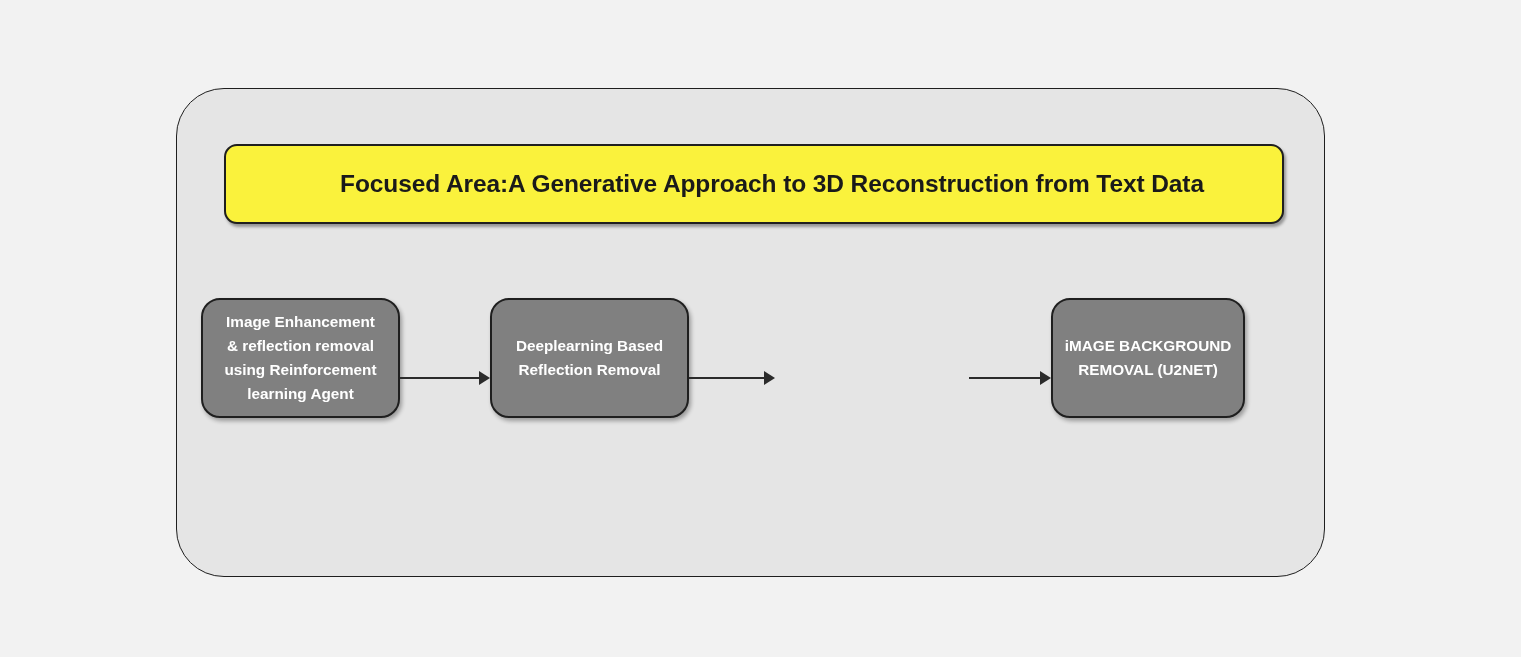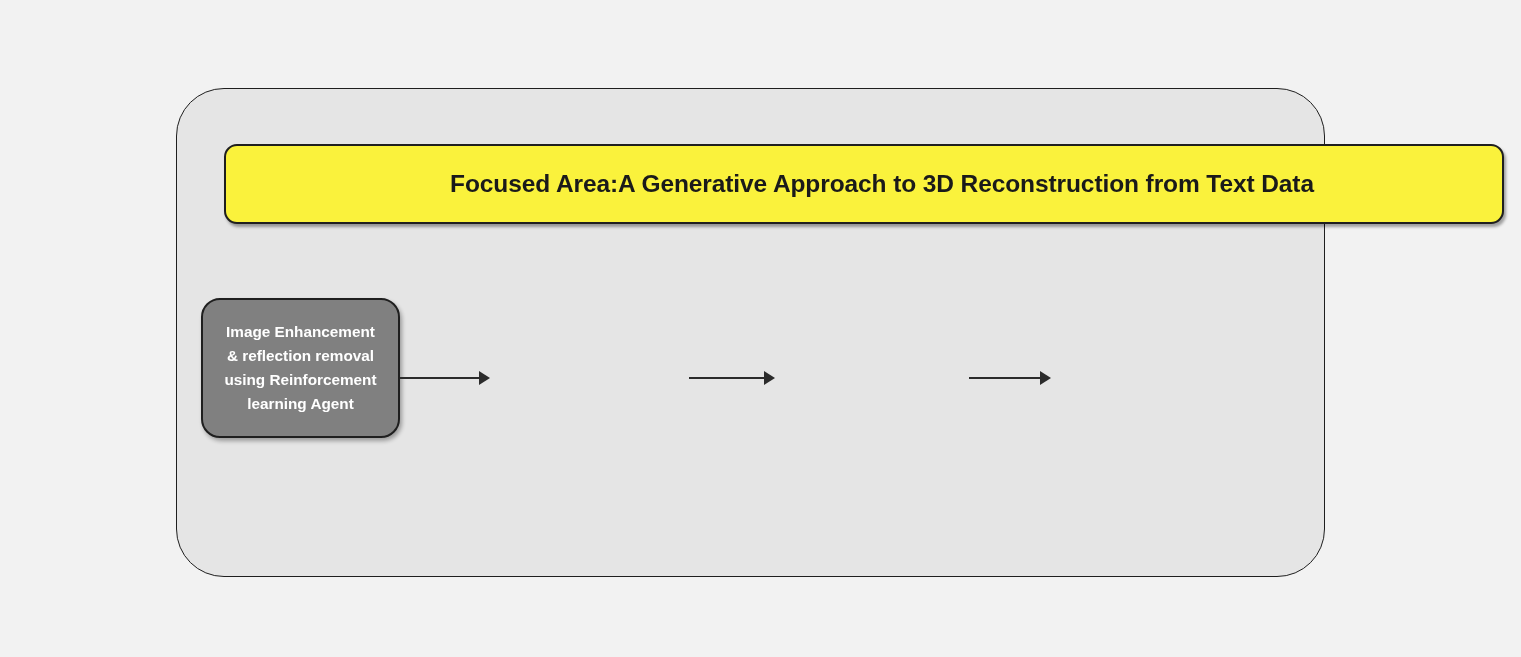--- a/index.html
+++ b/index.html
@@ -26,21 +26,21 @@
     border: 1.6px solid #1f1f1f;
     border-radius: 48px;
     box-sizing: border-box;
   }
 
   
   #title-banner {
     position: absolute;
     left: 47px;
     top: 55px;
-    width: 1280px;
+    width: 1060px;
     height: 80px;
     background: #faf23c;
     border: 2px solid #1f1f1f;
     border-radius: 13px;
     box-sizing: border-box;
     display: flex;
     align-items: center;
     justify-content: center;
     box-shadow: 2px 3px 3px rgba(0,0,0,0.35);
     padding-left: 36px;
@@ -58,21 +58,21 @@
     position: absolute;
     left: 0;
     top: 209px;
     width: 1149px;
     height: 165px;
   }
 
   .process-node {
     position: absolute;
     top: 0;
-    height: 140px;
+    height: 120px;
     background: #808080;
     border: 2.2px solid #1f1f1f;
     border-radius: 19px;
     box-sizing: border-box;
     display: flex;
     align-items: center;
     justify-content: center;
     text-align: center;
     box-shadow: 2px 3px 4px rgba(0,0,0,0.33);
   }
@@ -142,27 +142,35 @@
 &amp; reflection removal
 using Reinforcement
 learning Agent</span>
     </div>
 
     <div id="connector-1" class="connector">
       <span class="shaft"></span>
       <span class="head"></span>
     </div>
 
+    <div id="node-2" class="process-node">
+      <span class="node-label">Deeplearning Based
+Reflection Removal</span>
+    </div>
 
     <div id="connector-2" class="connector">
       <span class="shaft"></span>
       <span class="head"></span>
     </div>
 
 
     <div id="connector-3" class="connector">
       <span class="shaft"></span>
       <span class="head"></span>
     </div>
 
+    <div id="node-4" class="process-node">
+      <span class="node-label">iMAGE BACKGROUND
+REMOVAL (U2NET)</span>
+    </div>
 
   </div>
 </div>
 
 </body></html>

